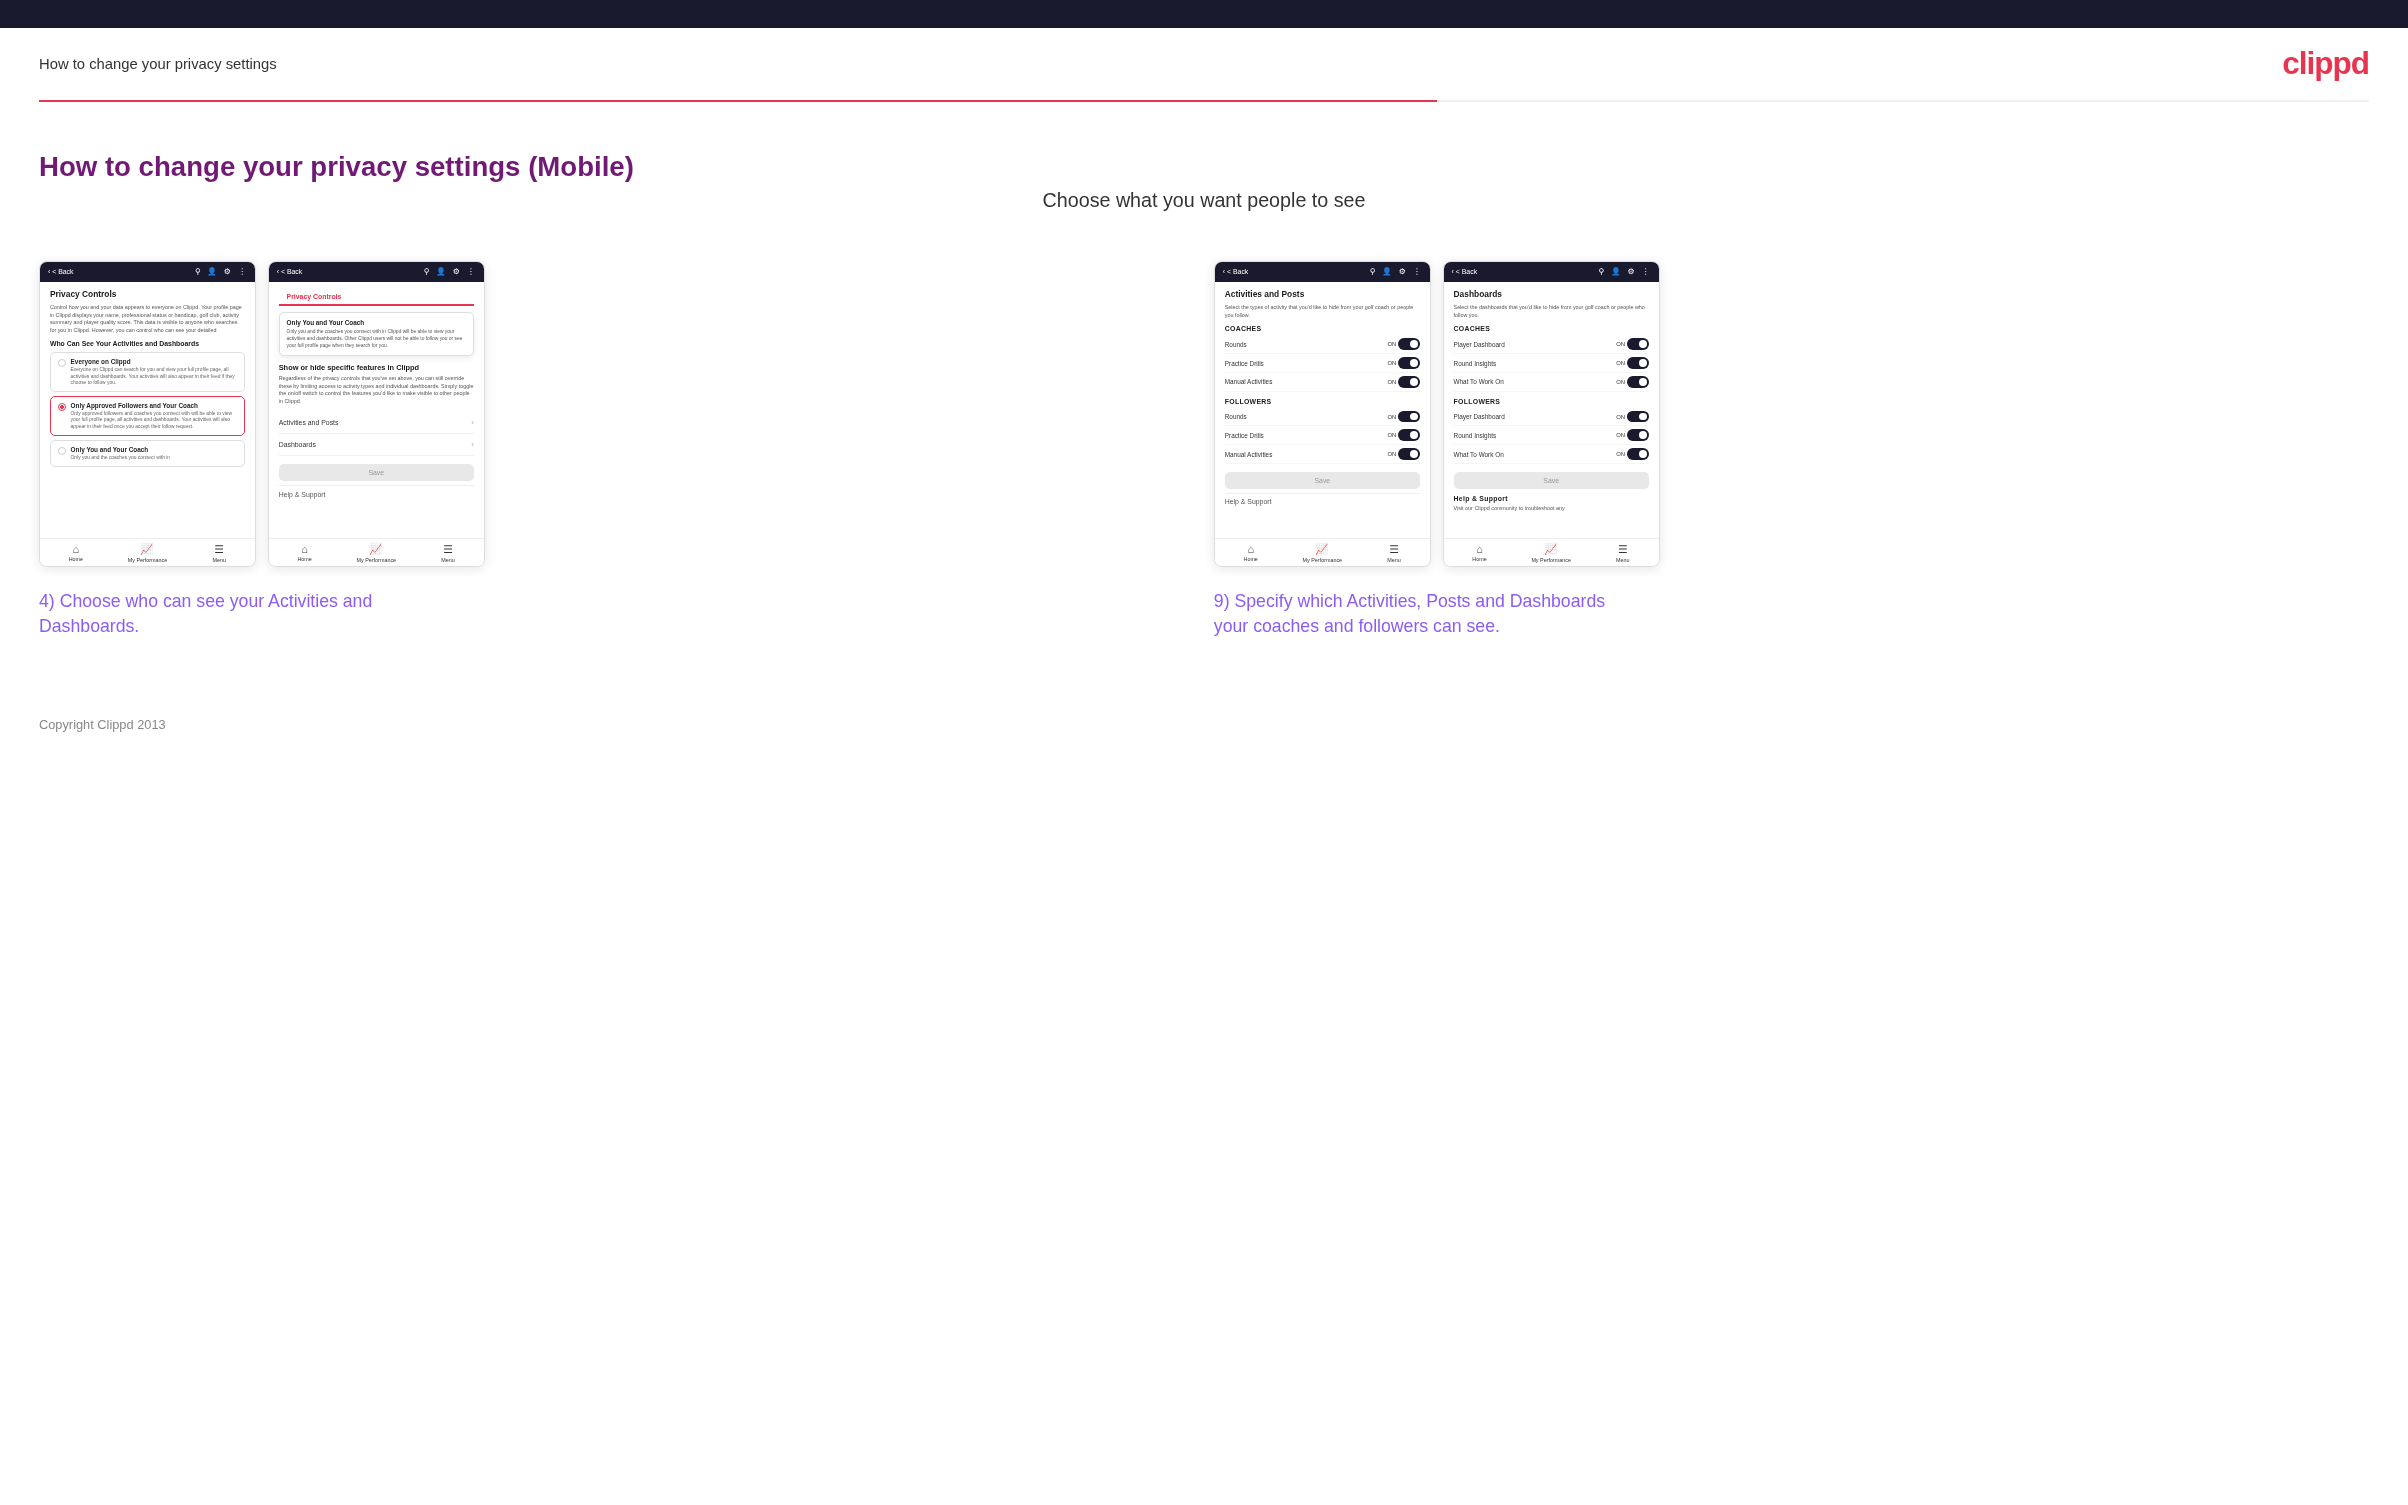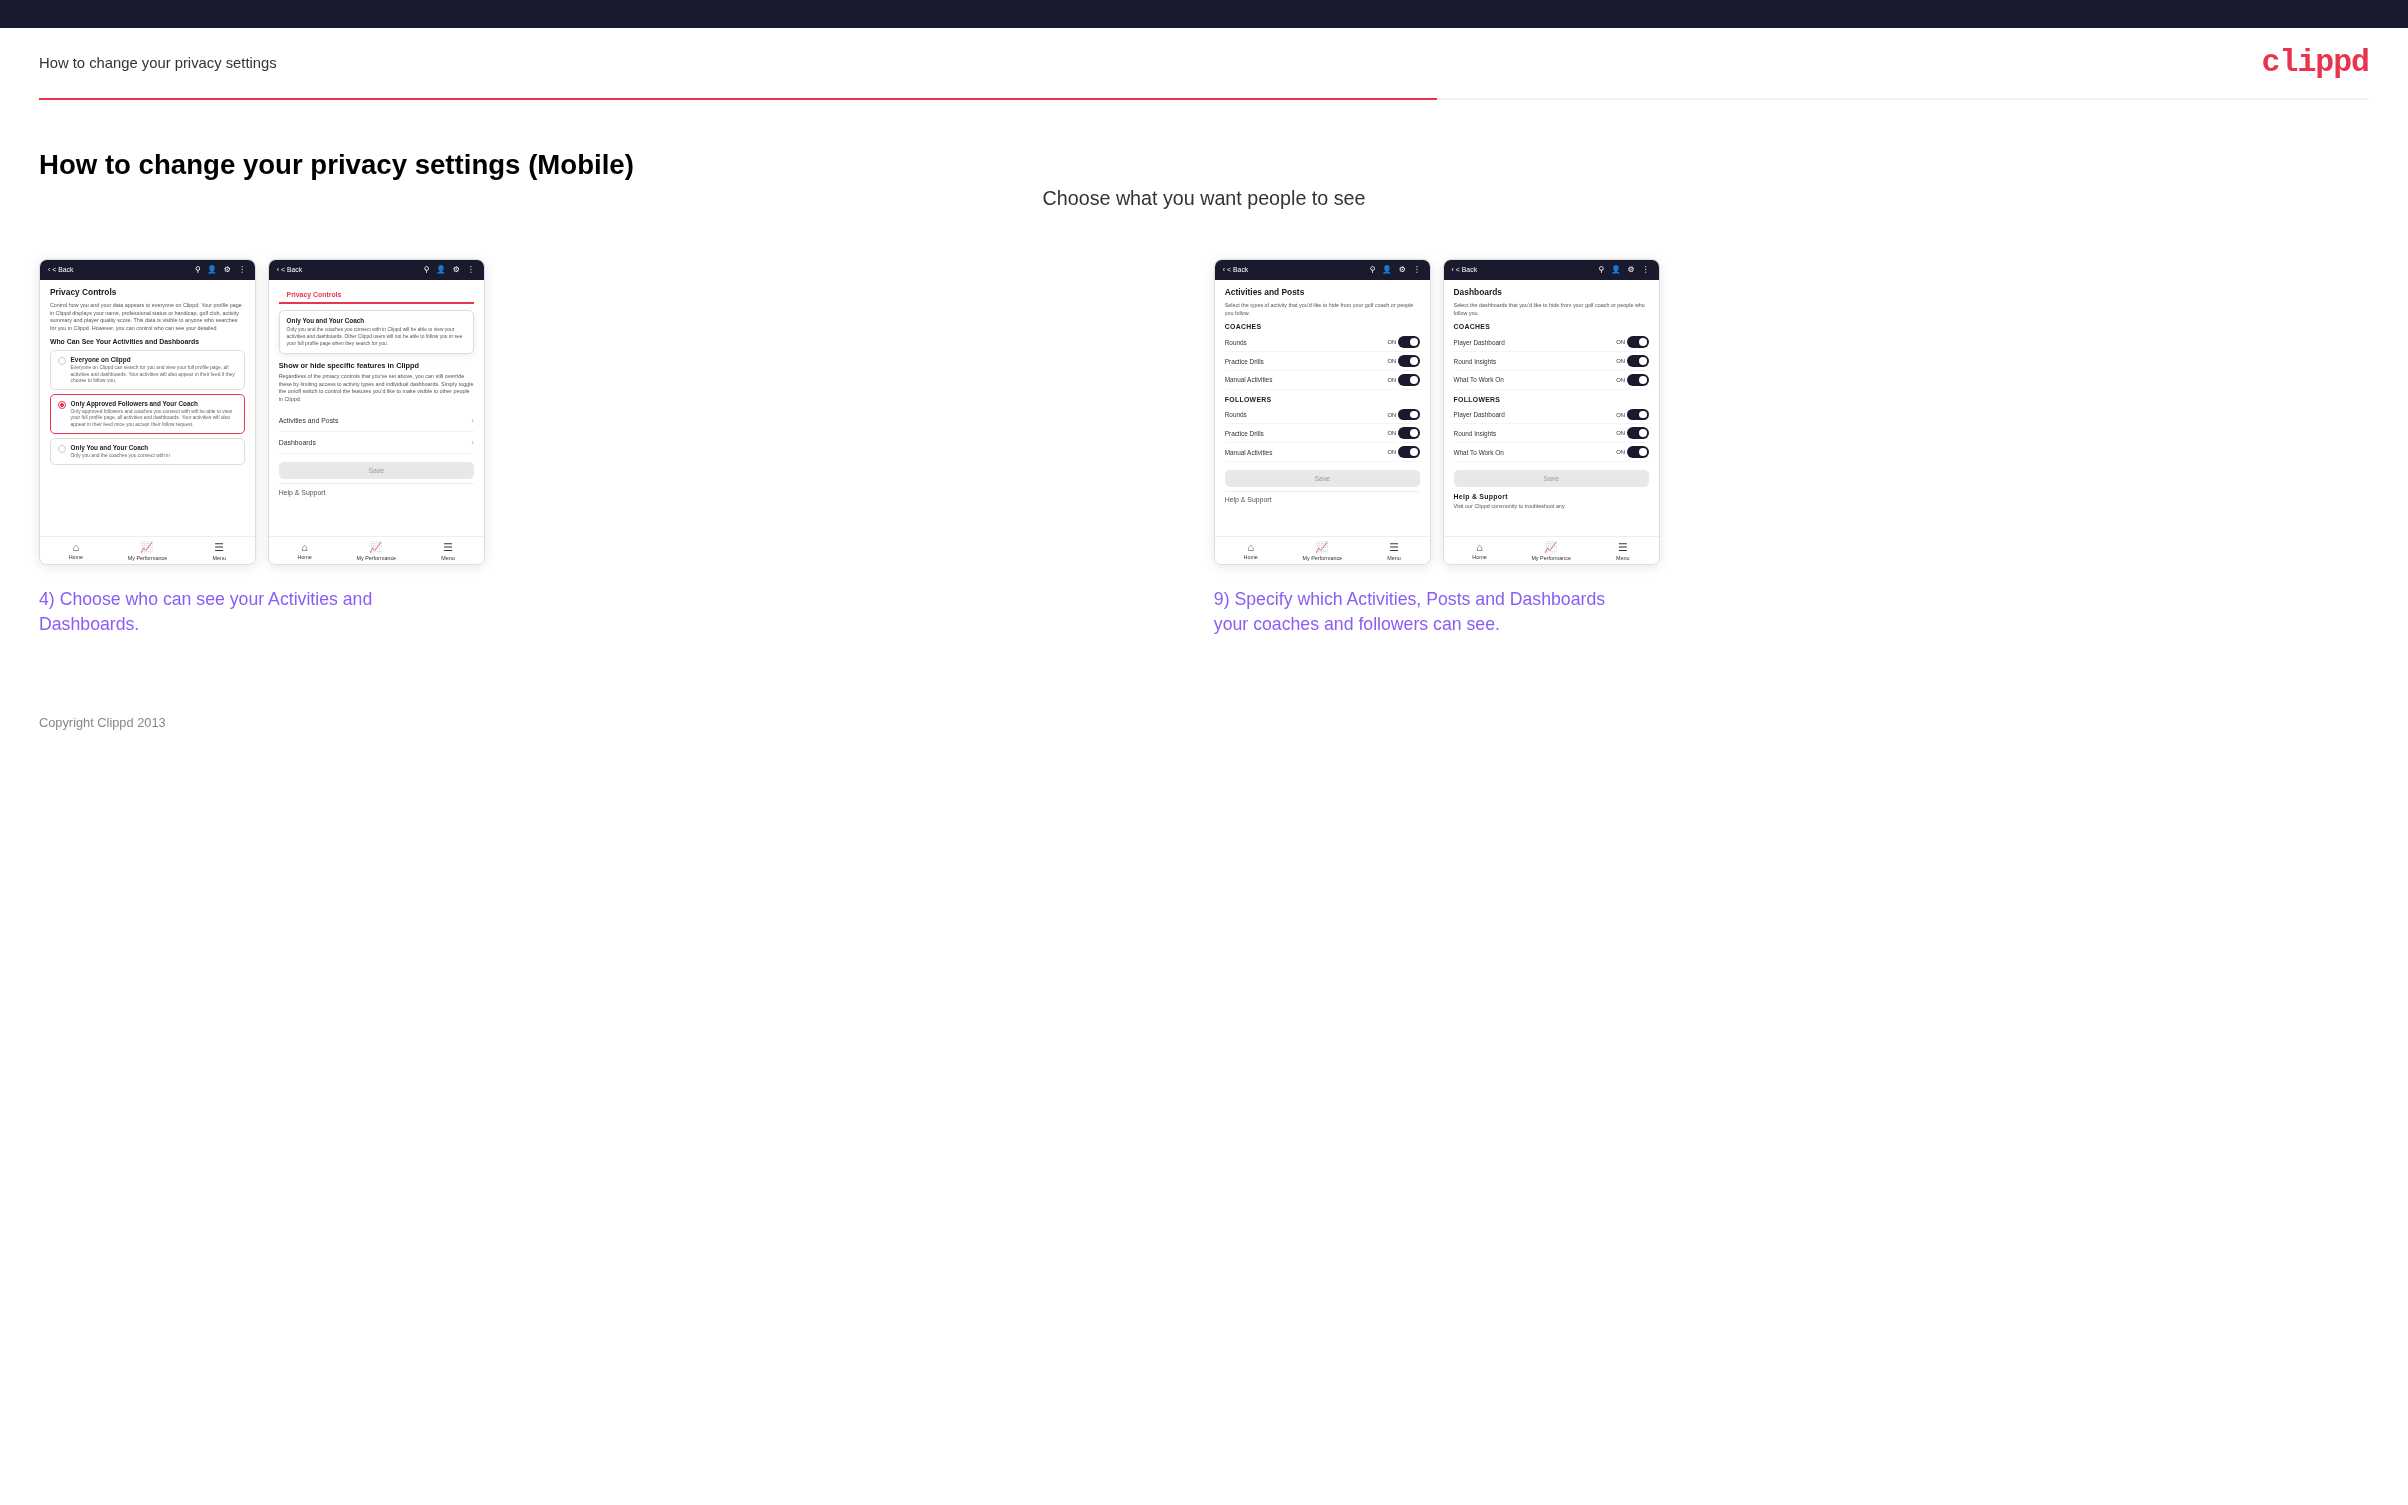--- a/index.html
+++ b/index.html
@@ -29,38 +29,37 @@
     .header-title {
       font-size: 14.8px;
       color: #333;
       font-weight: 400;
     }
     .logo {
       font-size: 31.5px;
       font-weight: 700;
       color: #e8344e;
       letter-spacing: -1px;
-      font-family: Liberation Mono, monospace;
     }
 
     
     .divider {
       height: 2px;
       background: linear-gradient(to right, #e8344e 60%, #f0f0f0 60%);
       margin: 0 39px;
     }
 
     
     .main-content {
       padding: 49px 39px 59px;
     }
     .page-heading {
       font-size: 27.6px;
       font-weight: 700;
-      color: #000000;
+      color: #701a75;
       margin-bottom: 5.9px;
     }
     .page-subheading {
       font-size: 19.7px;
       font-weight: 400;
       color: #333;
       margin-bottom: 49px;
       text-align: center;
     }
 

